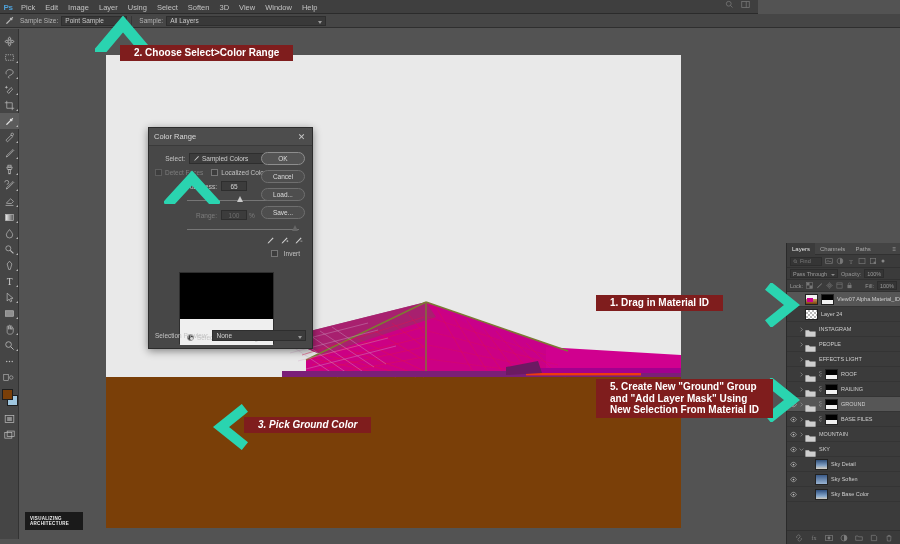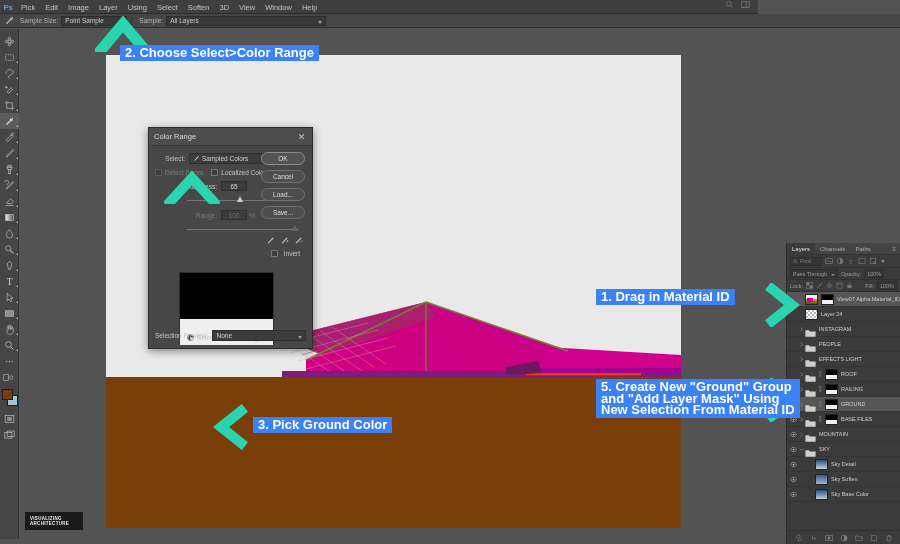--- a/index.html
+++ b/index.html
@@ -312,24 +312,24 @@
     width: 114px; height: 14px;
     background: #3b3b3b; border-top: 1px solid #313131;
     display: flex; align-items: center; justify-content: space-around;
     padding: 0 4px;
   }
   .lp-foot-icon { width: 8px; height: 8px; opacity: .62; }
 
   
   .callout {
     position: absolute;
-    background: #3b82f6; color: #fff;
-    font-size: 13px; font-weight: bold;
+    background: #7f1d1d; color: #fff;
+    font-size: 10px; font-weight: bold;
     line-height: 12px;
-    padding: 2px 5px;
+    padding: 2px 14px;
     z-index: 60;
     white-space: pre;
     font-family: "Liberation Sans", sans-serif;
   }
   .chev { position: absolute; z-index: 55; }
 
   #wm {
     position: absolute; left: 25px; top: 512px;
     width: 58px; height: 18px;
     background: #1a1a1a;
@@ -998,32 +998,32 @@
   </svg>
   <div class="callout" style="left:120px;top:45px;">2. Choose Select&gt;Color Range</div>
 
   <svg class="chev" style="left:164px;top:170px;width:56px;height:34px;" viewBox="0 0 56 34">
     <path d="M6 32 L28 8 L50 32" fill="none" stroke="#2ad4b0" stroke-width="10" stroke-linecap="square"></path>
   </svg>
 
   <svg class="chev" style="left:765px;top:283px;width:36px;height:44px;" viewBox="0 0 36 44">
     <path d="M7 6 L27 22 L7 38" fill="none" stroke="#2ad4b0" stroke-width="10" stroke-linecap="square"></path>
   </svg>
-  <div class="callout" style="left:596px;top:289px;text-align:center;">1. Drag in Material ID</div>
+  <div class="callout" style="left:596px;top:295px;text-align:center;">1. Drag in Material ID</div>
 
   <svg class="chev" style="left:765px;top:378px;width:36px;height:44px;" viewBox="0 0 36 44">
     <path d="M7 6 L27 22 L7 38" fill="none" stroke="#2ad4b0" stroke-width="10" stroke-linecap="square"></path>
   </svg>
   <div class="callout" style="left:596px;top:379px;line-height:11.5px;">5. Create New "Ground" Group
 and "Add Layer Mask" Using
 New Selection From Material ID</div>
 
   <svg class="chev" style="left:212px;top:404px;width:36px;height:46px;" viewBox="0 0 36 46">
     <path d="M29 7 L9 23 L29 39" fill="none" stroke="#2ad4b0" stroke-width="10" stroke-linecap="square"></path>
   </svg>
-  <div class="callout" style="left:253px;top:417px;">3. Pick Ground Color</div>
+  <div class="callout" style="left:244px;top:417px;font-style:italic;">3. Pick Ground Color</div>
 
   <div id="wm">
     <span>VISUALIZING</span>
     <span>ARCHITECTURE</span>
   </div>
 
 </div>
 
 </body></html>

